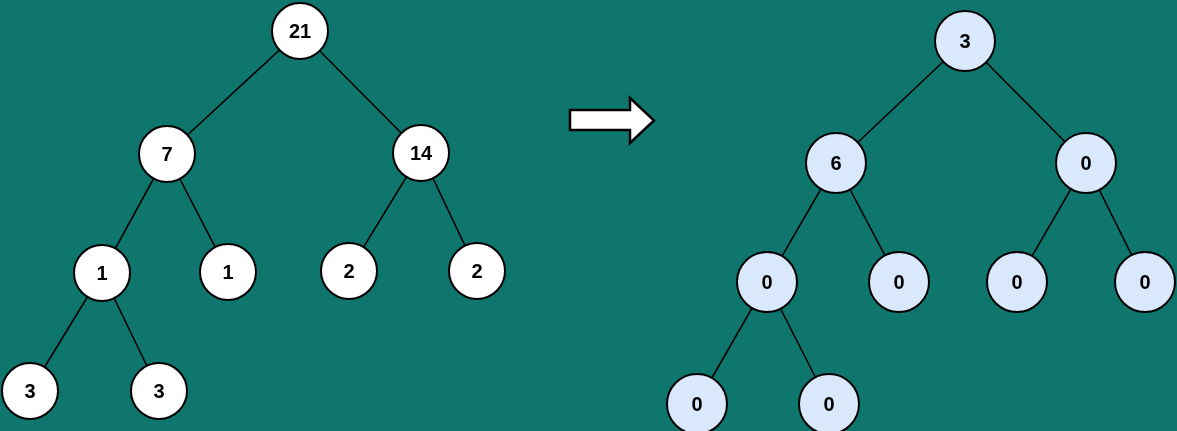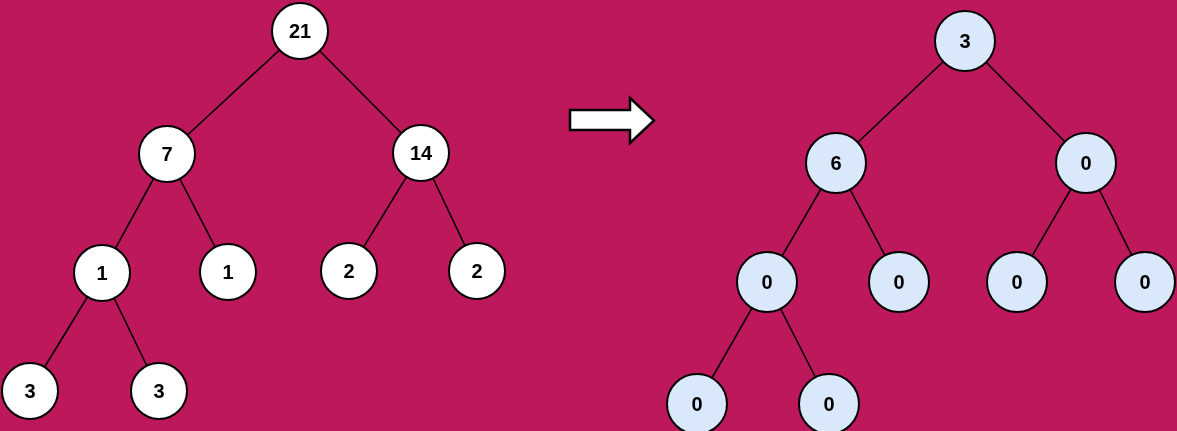--- a/index.html
+++ b/index.html
@@ -5,21 +5,21 @@
   html, body {
     margin: 0;
     padding: 0;
     background: #ffffff;
     font-family: "Liberation Sans", sans-serif;
   }
   .canvas-wrap {
     position: relative;
     width: 1177px;
     height: 431px;
-    background: #be185d;
+    background: #0f766e;
     overflow: hidden;
   }
   svg { display: block; }
   .node-label {
     font-family: "Liberation Sans", sans-serif;
     font-weight: bold;
     font-size: 20px;
     fill: #000000;
   }
 </style>

